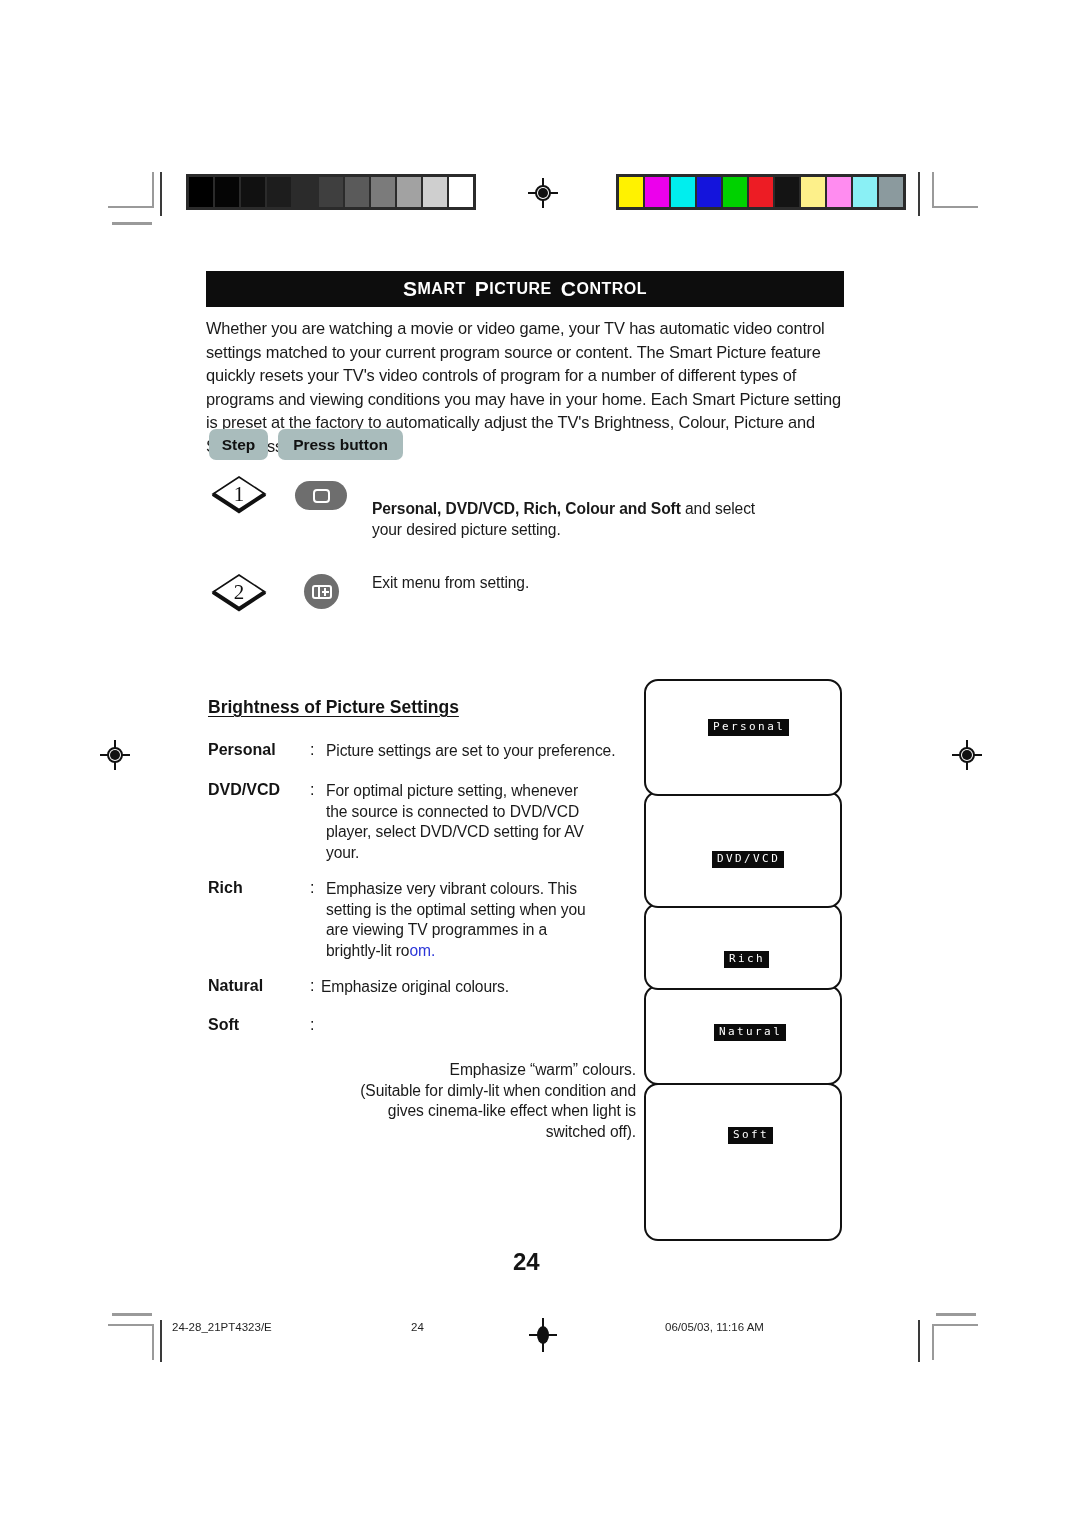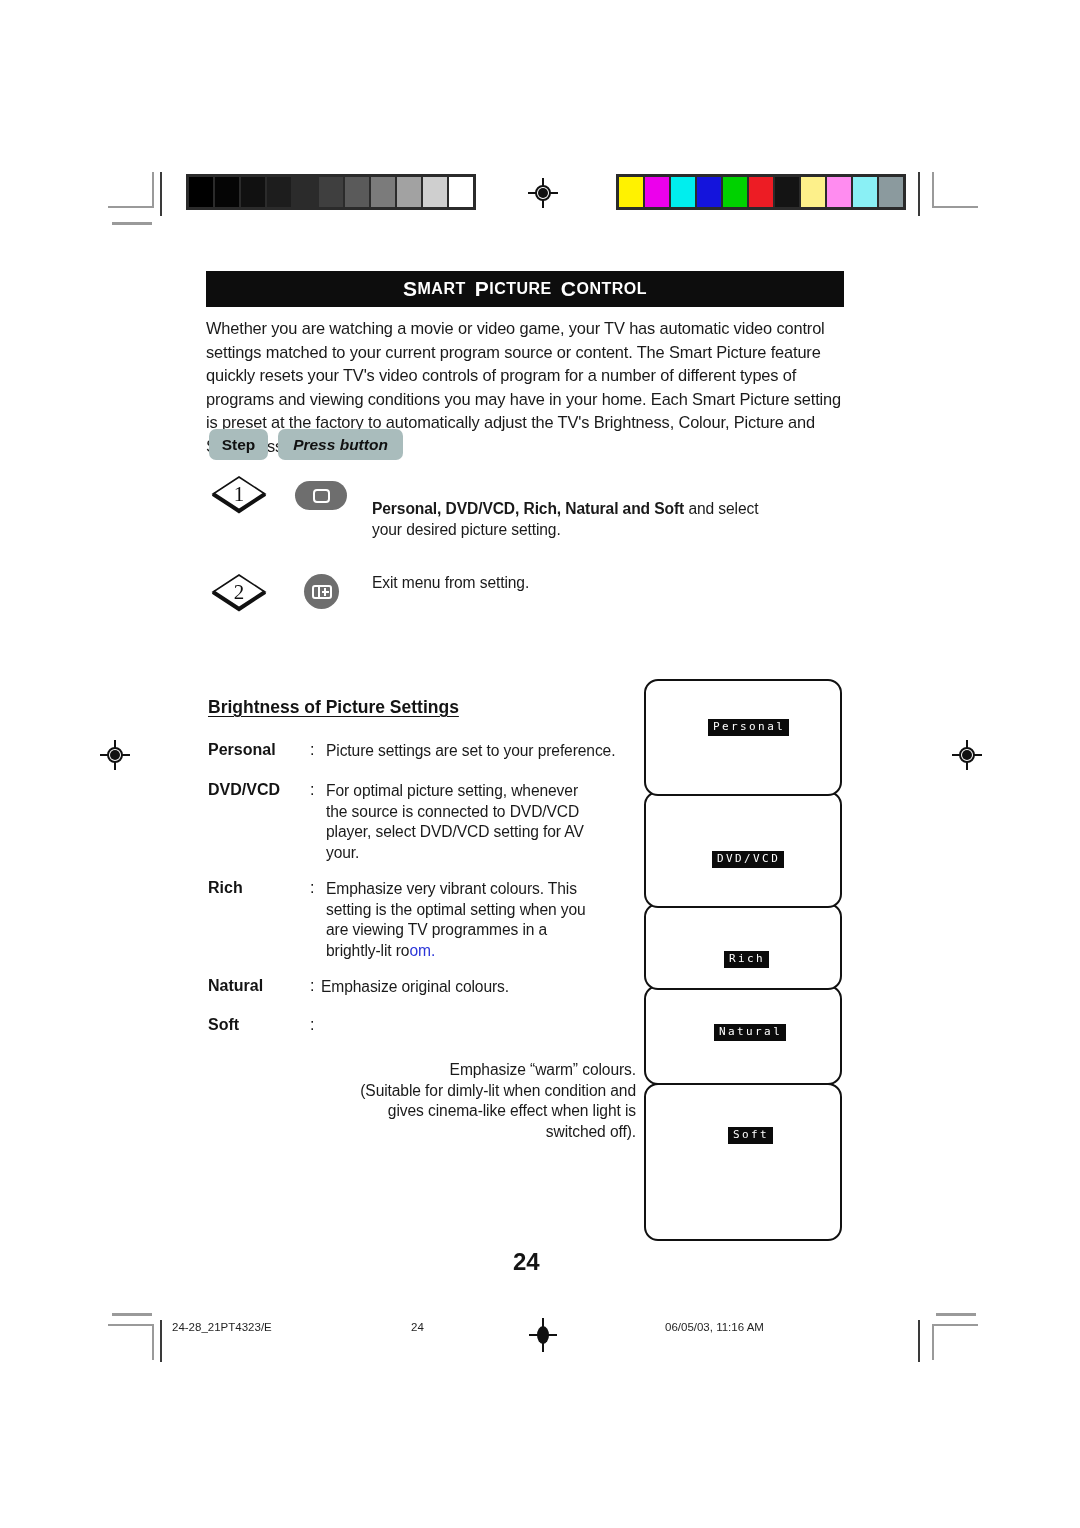--- a/index.html
+++ b/index.html
@@ -185,37 +185,37 @@
     <span class="sc">MART</span>
     <span class="t" style="margin-left:9px;">P</span>
     <span class="sc">ICTURE</span>
     <span class="t" style="margin-left:9px;">C</span>
     <span class="sc">ONTROL</span>
 </div>
 
 <div class="intro" style="left:206px; top:317px; width:650px;">Whether you are watching a movie or video game, your TV has automatic video control settings matched to your current program source or content. The Smart Picture feature quickly resets your TV's video controls of program for a number of different types of programs and viewing conditions you may have in your home. Each Smart Picture setting is preset at the factory to automatically adjust the TV's Brightness, Colour, Picture and Sharpness levels.</div>
 
 <div class="chip" style="left:209px; top:429px; width:59px; height:31px;">Step</div>
-<div class="chip" style="left:278px; top:429px; width:125px; height:31px;font-style:italic;">Press button</div>
+<div class="chip" style="left:278px; top:429px; width:125px; height:31px;">Press button</div>
 
 <div class="diamond" style="left:210px; top:474px;">
   <svg width="58" height="40" viewBox="0 0 58 40">
     <polygon points="29,3 55,20 29,37 3,20" fill="#ffffff" stroke="#111111" stroke-width="1.6"></polygon>
     <polyline points="3,20 29,37 55,20" fill="none" stroke="#111111" stroke-width="4"></polyline>
   </svg>
   <div class="num">1</div>
 </div>
 
 <div class="btn-pill" style="left:295px; top:481px; width:52px; height:29px;">
   <div class="inner-rect"></div>
 </div>
 
 <div class="step-text" style="left:372px; top:476px; width:490px;">
   <br>
-  <b>Personal, DVD/VCD, Rich, Natural and Soft</b><span> and select</span><br>
+  <b>Personal, DVD/VCD, Rich, Colour and Soft</b><span> and select</span><br>
   <span>your desired picture setting.</span>
 </div>
 
 <div class="diamond" style="left:210px; top:572px;">
   <svg width="58" height="40" viewBox="0 0 58 40">
     <polygon points="29,3 55,20 29,37 3,20" fill="#ffffff" stroke="#111111" stroke-width="1.6"></polygon>
     <polyline points="3,20 29,37 55,20" fill="none" stroke="#111111" stroke-width="4"></polyline>
   </svg>
   <div class="num">2</div>
 </div>

